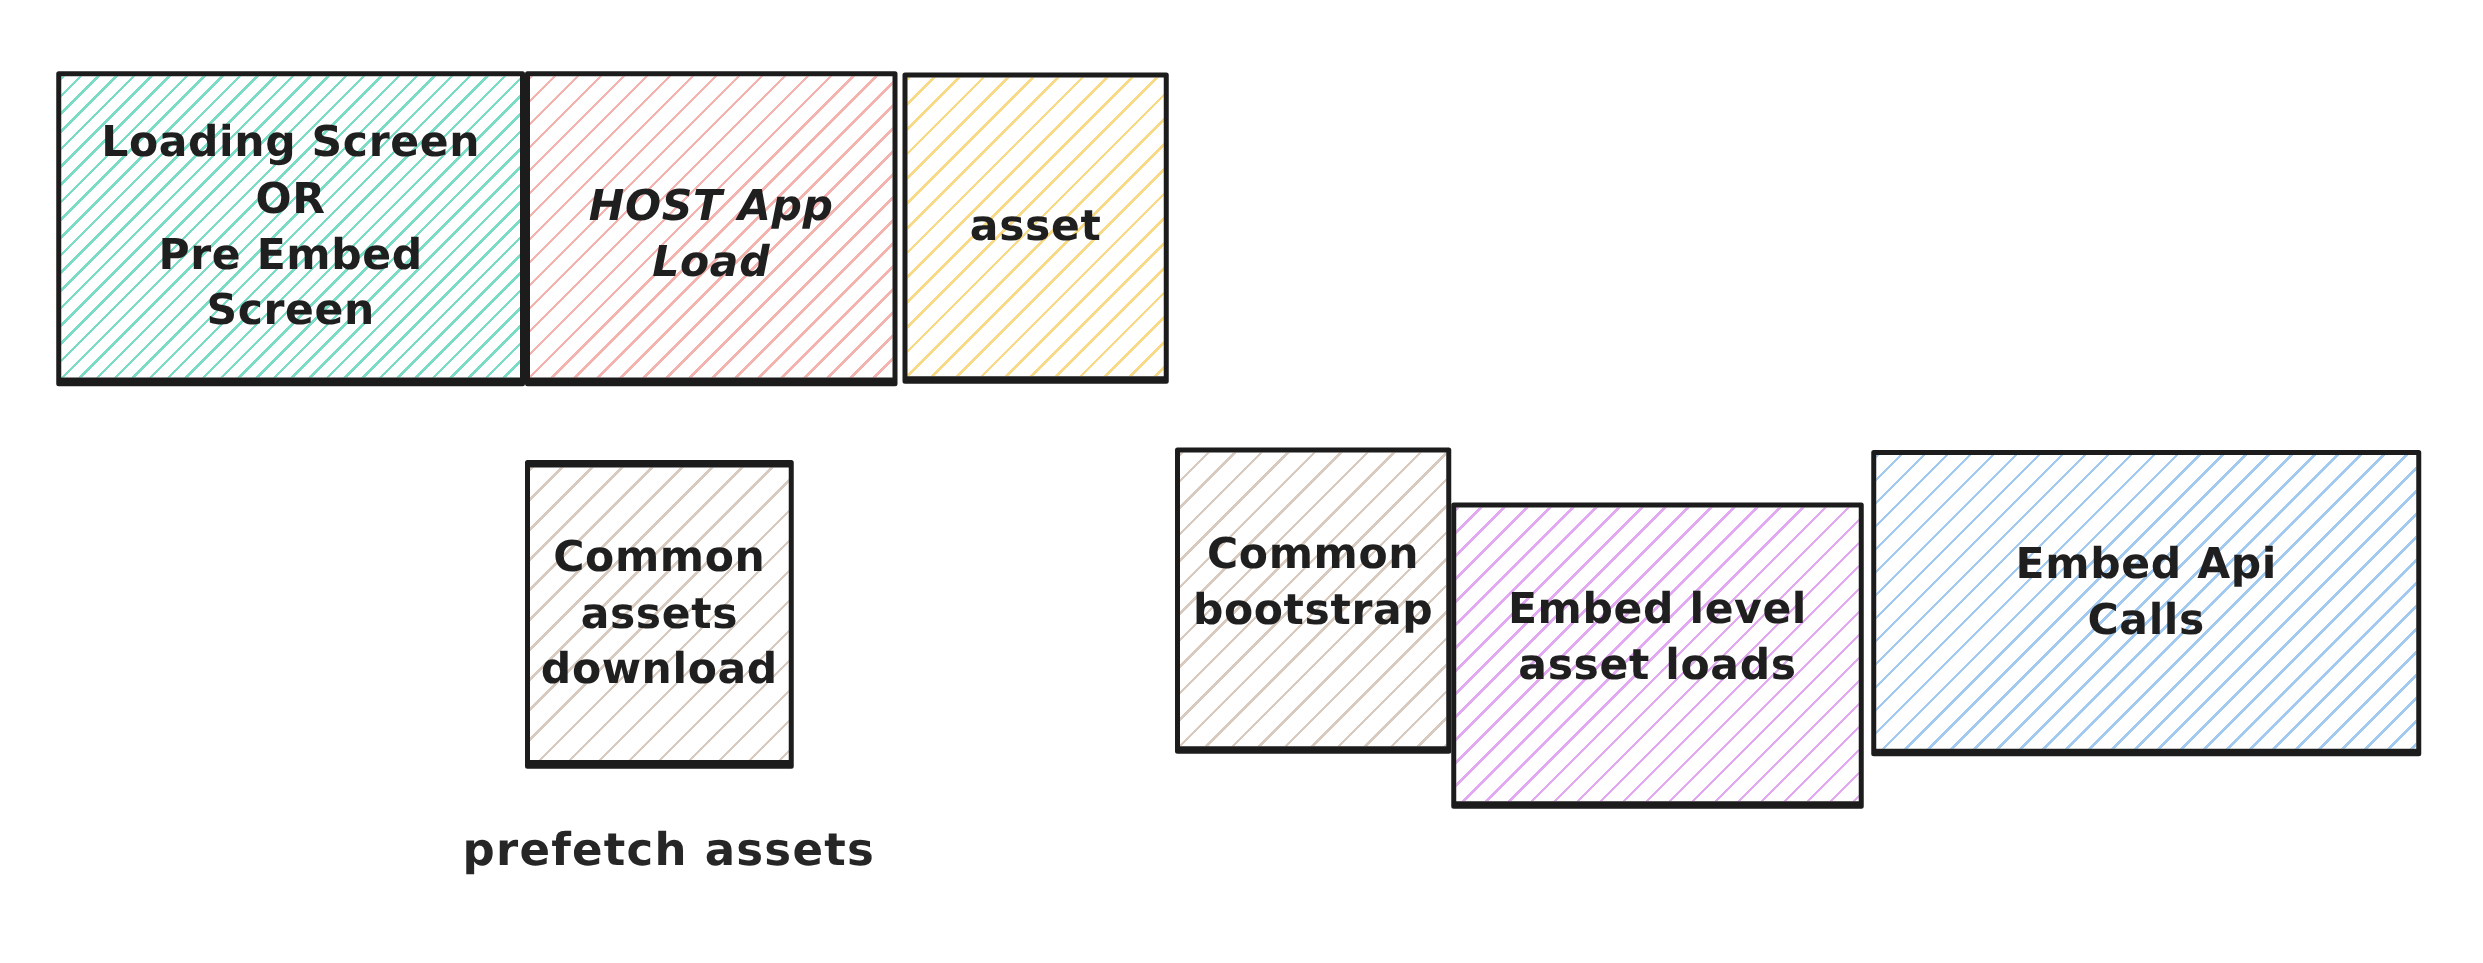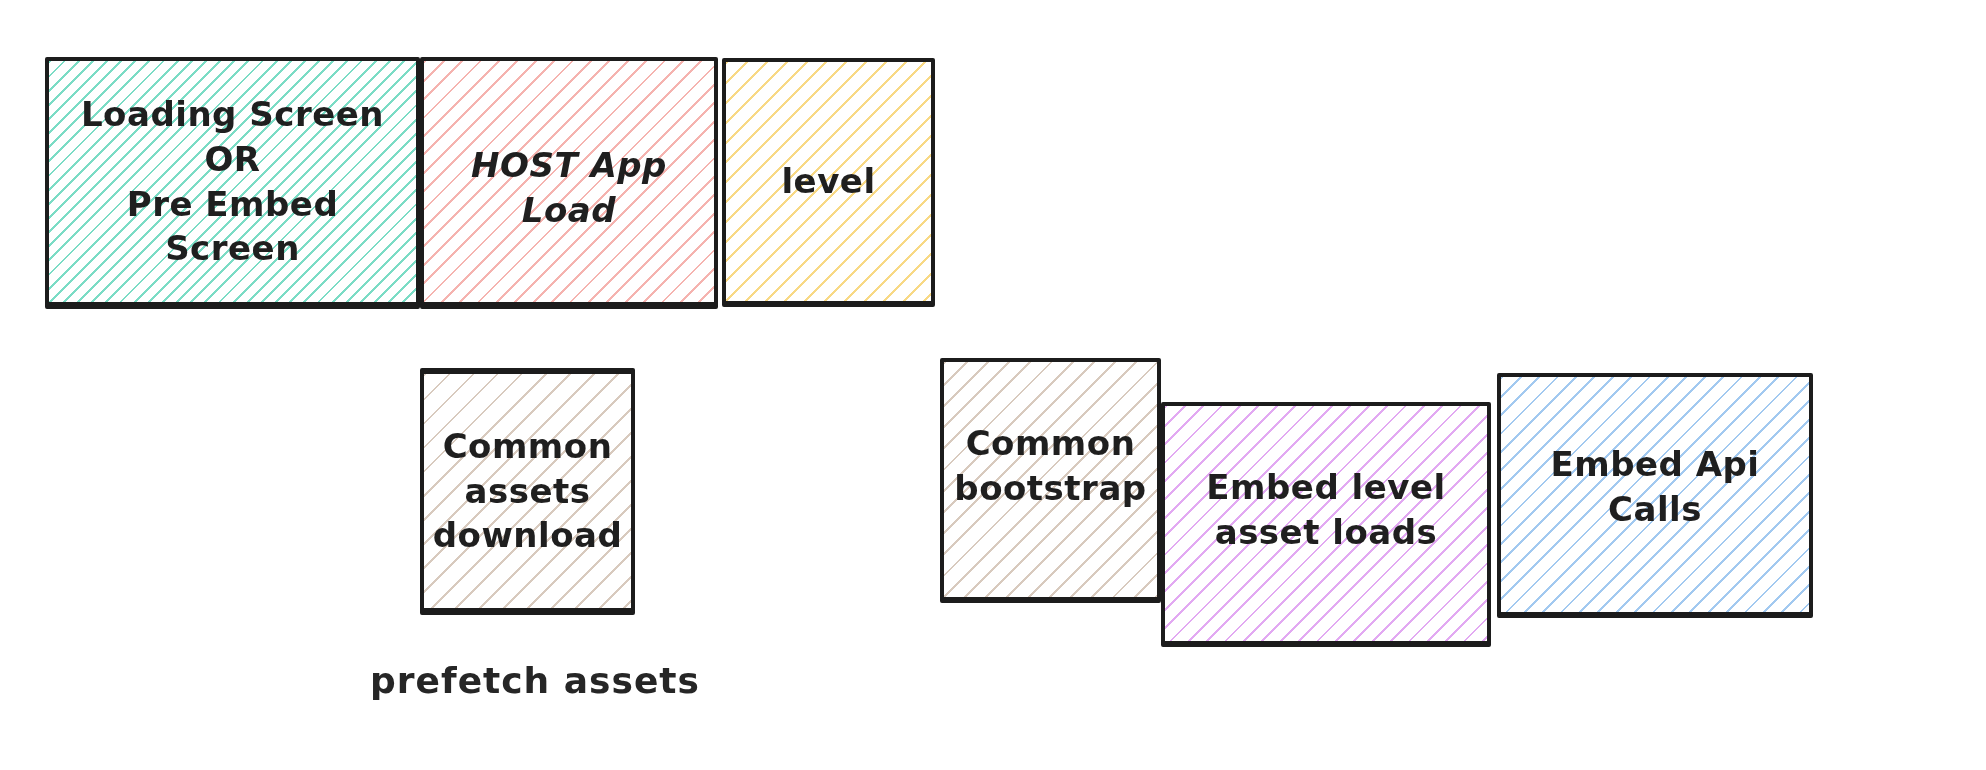--- a/index.html
+++ b/index.html
@@ -37,21 +37,21 @@
   }
   
   .b-loading   { left: 45px;   top: 57px;  width: 375px; height: 252px; border-bottom-width: 7px; }
   .b-hostapp   { left: 420px;  top: 57px;  width: 298px; height: 252px; border-bottom-width: 7px; }
   .b-init      { left: 722px;  top: 58px;  width: 213px; height: 249px; border-bottom-width: 6px; }
   
   .b-common-dl { left: 420px;  top: 368px; width: 215px; height: 247px; border-top-width: 6px; border-bottom-width: 7px; }
   
   .b-bootstrap { left: 940px;  top: 358px; width: 221px; height: 245px; border-bottom-width: 6px; }
   .b-embedlvl  { left: 1161px; top: 358px; width: 330px; height: 245px; border-bottom-width: 6px; margin-top: 44px; }
-  .b-embedapi  { left: 1497px; top: 373px; width: 316px; height: 245px; border-bottom-width: 6px; }
+  .b-embedapi  { left: 1497px; top: 360px; width: 440px; height: 245px; border-bottom-width: 6px; }
 
   .b-bootstrap .box-label,
   .b-embedlvl .box-label { transform: translateY(-14px); }
   .b-embedapi .box-label { transform: translateY(-8px); }
   .b-hostapp .box-label  { transform: translateY(6px); font-style: italic; }
 
   .caption {
     position: absolute;
     left: 350px;
     top: 660px;
@@ -75,21 +75,21 @@
 Pre Embed
 Screen</div>
   </div>
 
   <div class="box b-hostapp" style="background-image: repeating-linear-gradient(135deg, rgb(245, 179, 175) 0px, rgb(245, 179, 175) 2px, transparent 2px, transparent 13px);">
     <div class="box-label">HOST App
 Load</div>
   </div>
 
   <div class="box b-init" style="background-image: repeating-linear-gradient(135deg, rgb(248, 217, 133) 0px, rgb(248, 217, 133) 2px, transparent 2px, transparent 14px);">
-    <div class="box-label">level</div>
+    <div class="box-label">asset</div>
   </div>
 
   <div class="box b-common-dl" style="background-image: repeating-linear-gradient(135deg, rgb(216, 202, 190) 0px, rgb(216, 202, 190) 2px, transparent 2px, transparent 17px);">
     <div class="box-label">Common
 assets
 download</div>
   </div>
 
   <div class="box b-bootstrap" style="background-image: repeating-linear-gradient(135deg, rgb(216, 202, 190) 0px, rgb(216, 202, 190) 2px, transparent 2px, transparent 15px);">
     <div class="box-label">Common

